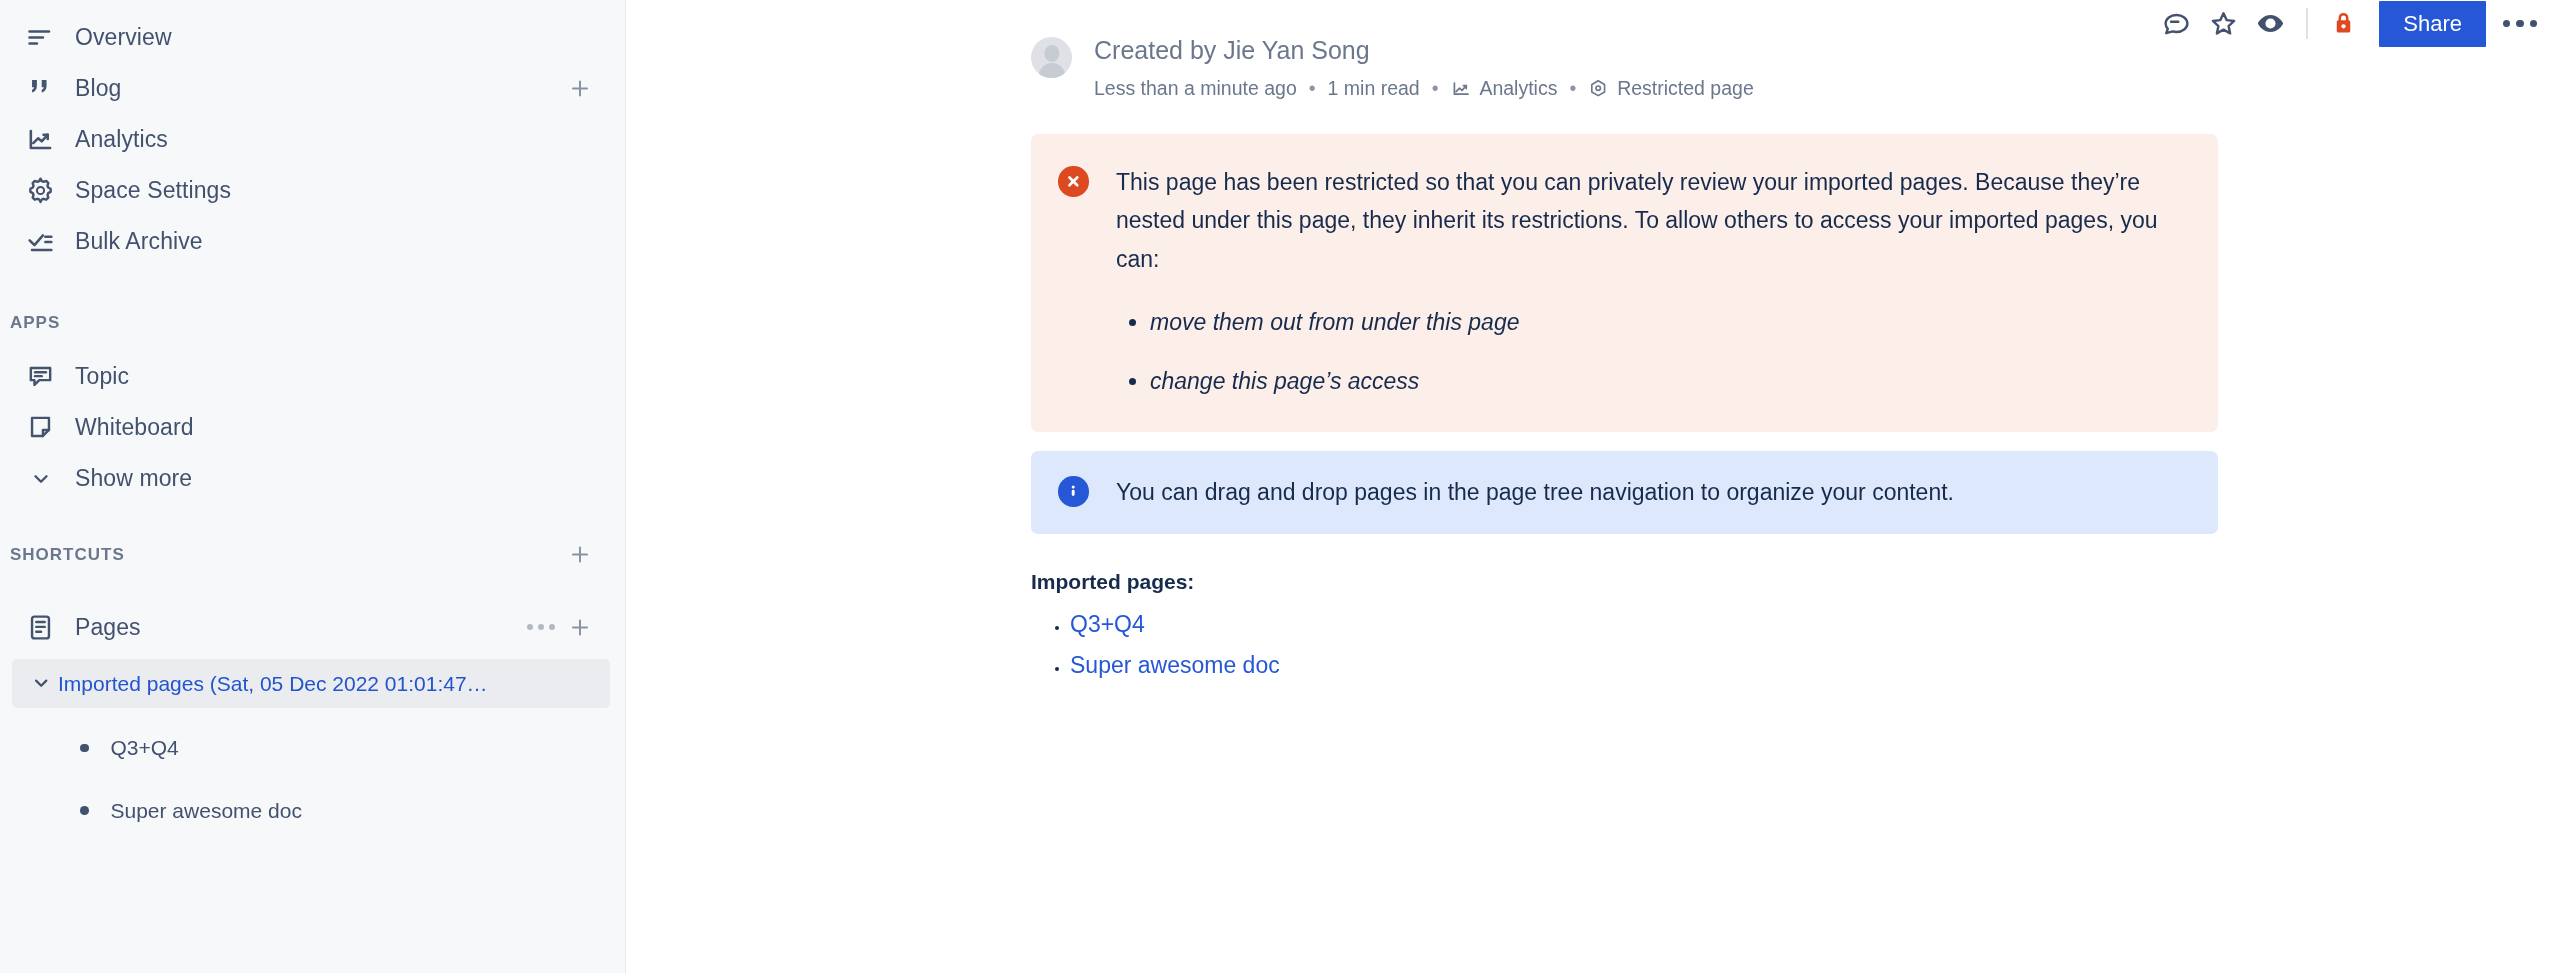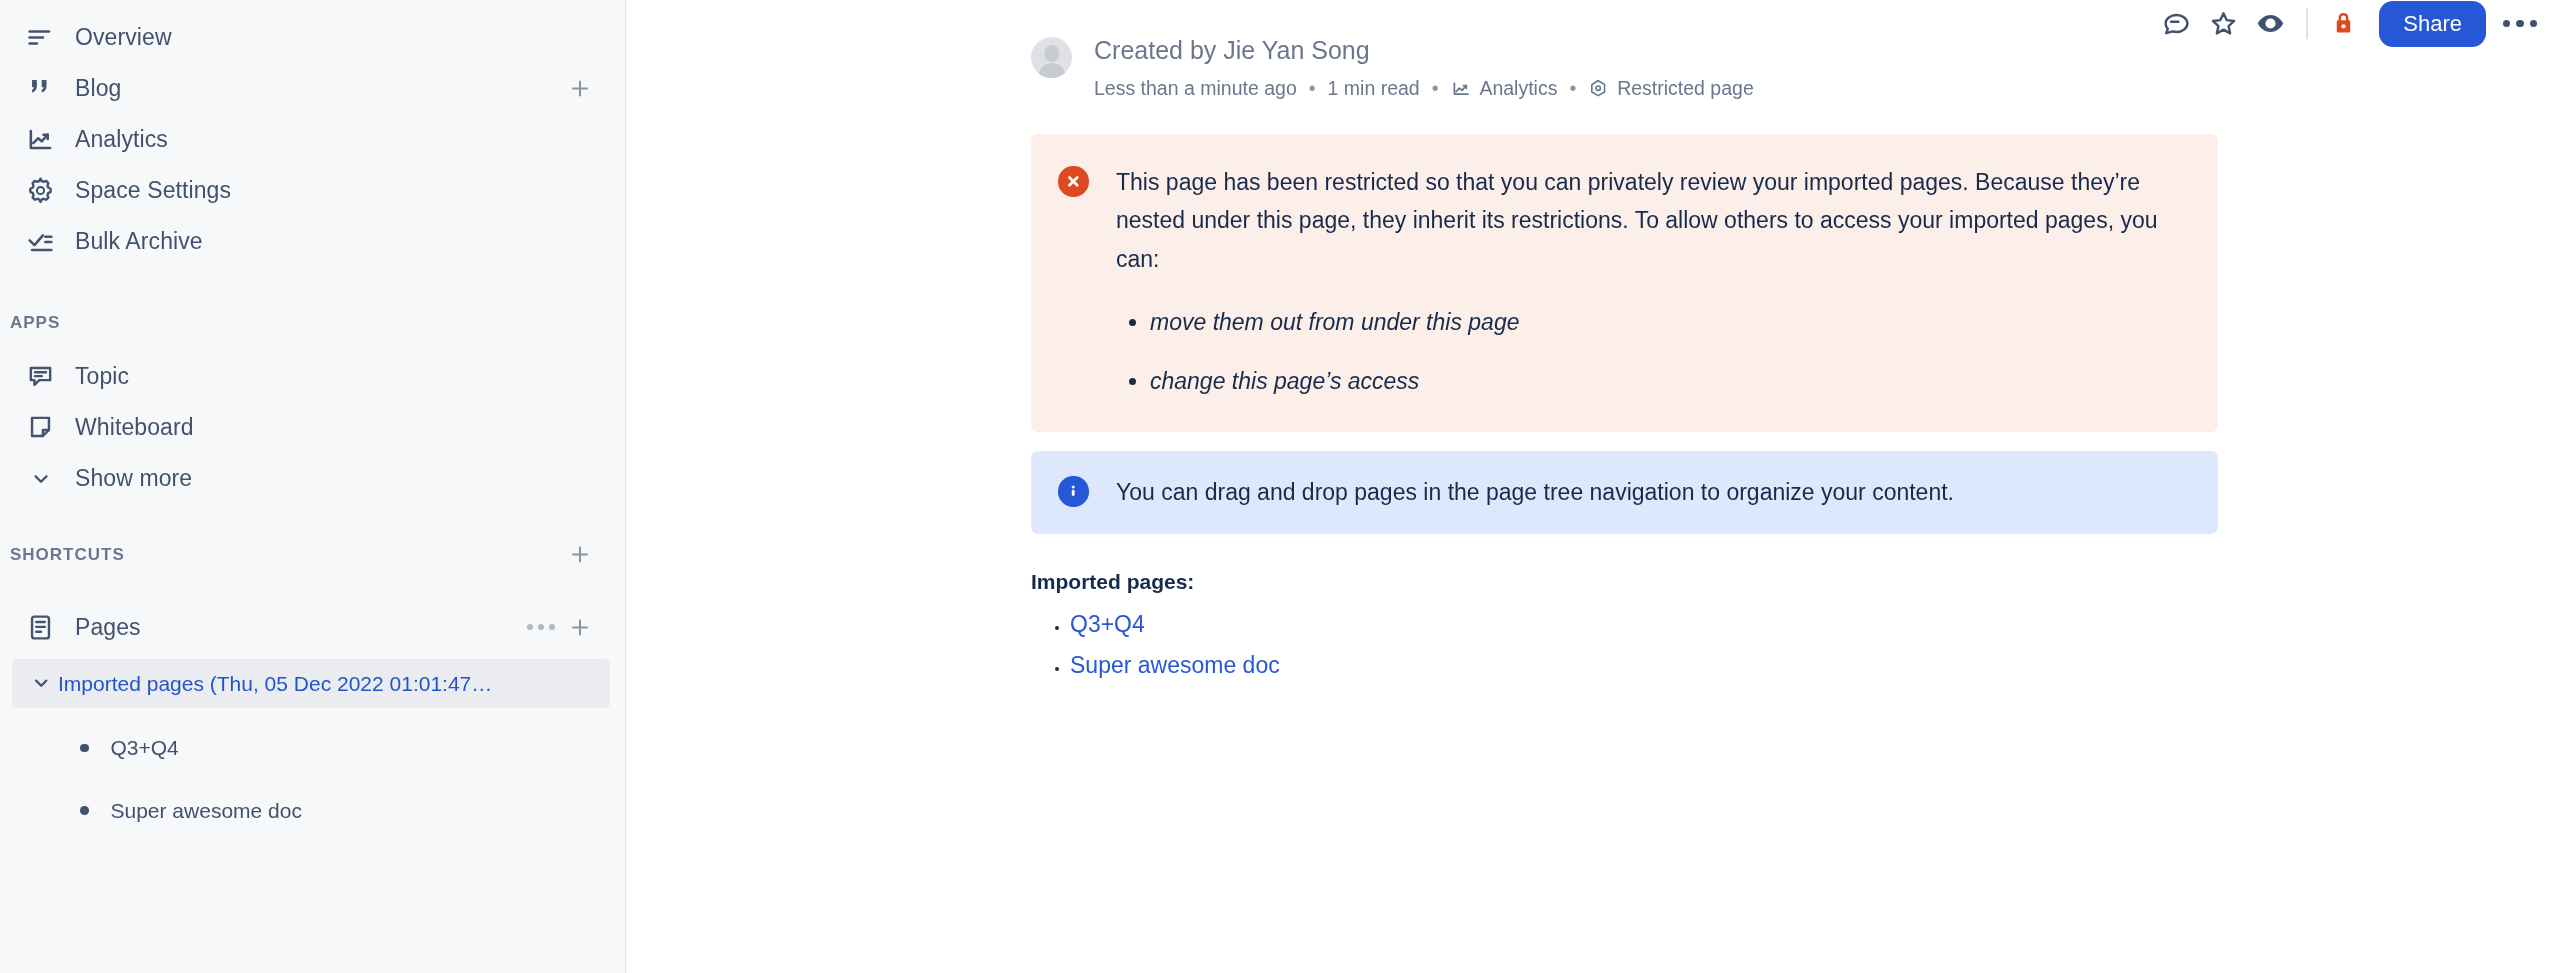--- a/index.html
+++ b/index.html
@@ -150,21 +150,21 @@
     color: #42526E; cursor: pointer; border-radius: 5.1px;
   }
   .divider-v {
     width: 2.5px; height: 30.5px; background: #DFE1E6; margin: 0 12px;
   }
   .share-btn {
     background: #2557D6;
     color: #fff;
     font-size: 22px;
     padding: 12px 24px;
-    border-radius: 14px;
+    border-radius: 1px;
     border: none;
     cursor: pointer;
     font-family: "Liberation Sans", sans-serif;
     line-height: 1;
     margin-left: 12px;
   }
   .more-btn {
     width: 51px; height: 47px;
     display: flex; align-items: center; justify-content: center;
     gap: 6px; cursor: pointer; margin-left: 8.5px;
@@ -405,21 +405,21 @@
     </div>
 
     <div style="height:8.5px"></div>
 
     <div class="tree-row selected">
       <span class="chev" style="margin-left:12px">
         <svg width="20.4" height="20.4" viewBox="0 0 24 24" fill="none" stroke="currentColor" stroke-width="2.6" stroke-linecap="round" stroke-linejoin="round">
           <polyline points="6,9 12,15 18,9"></polyline>
         </svg>
       </span>
-      <span class="tree-label link" style="max-width:458px">Imported pages (Thu, 05 Dec 2022 01:01:47…</span>
+      <span class="tree-label link" style="max-width:458px">Imported pages (Sat, 05 Dec 2022 01:01:47…</span>
     </div>
 
     <div style="height:15.3px"></div>
 
     <div class="tree-row" style="padding-left:80px">
       <span class="bullet"></span>
       <span class="tree-label" style="margin-left:22px">Q3+Q4</span>
     </div>
 
     <div style="height:13.6px"></div>

